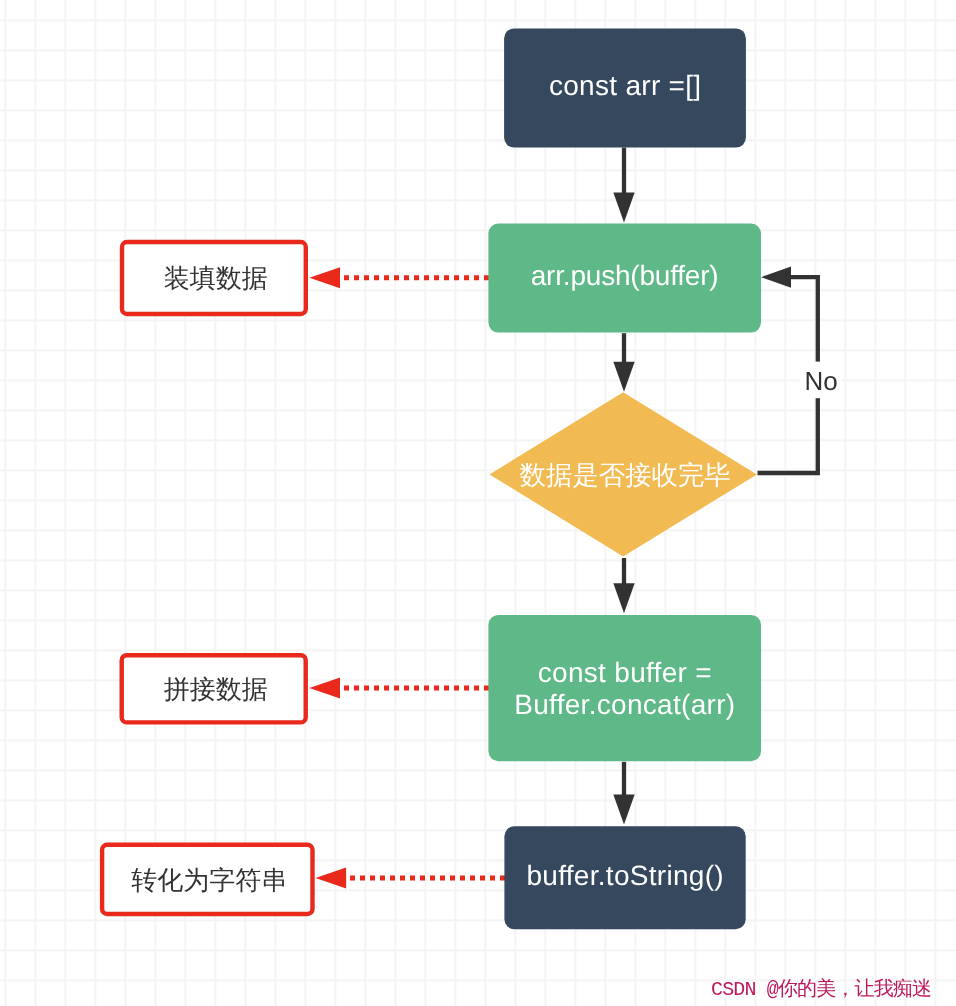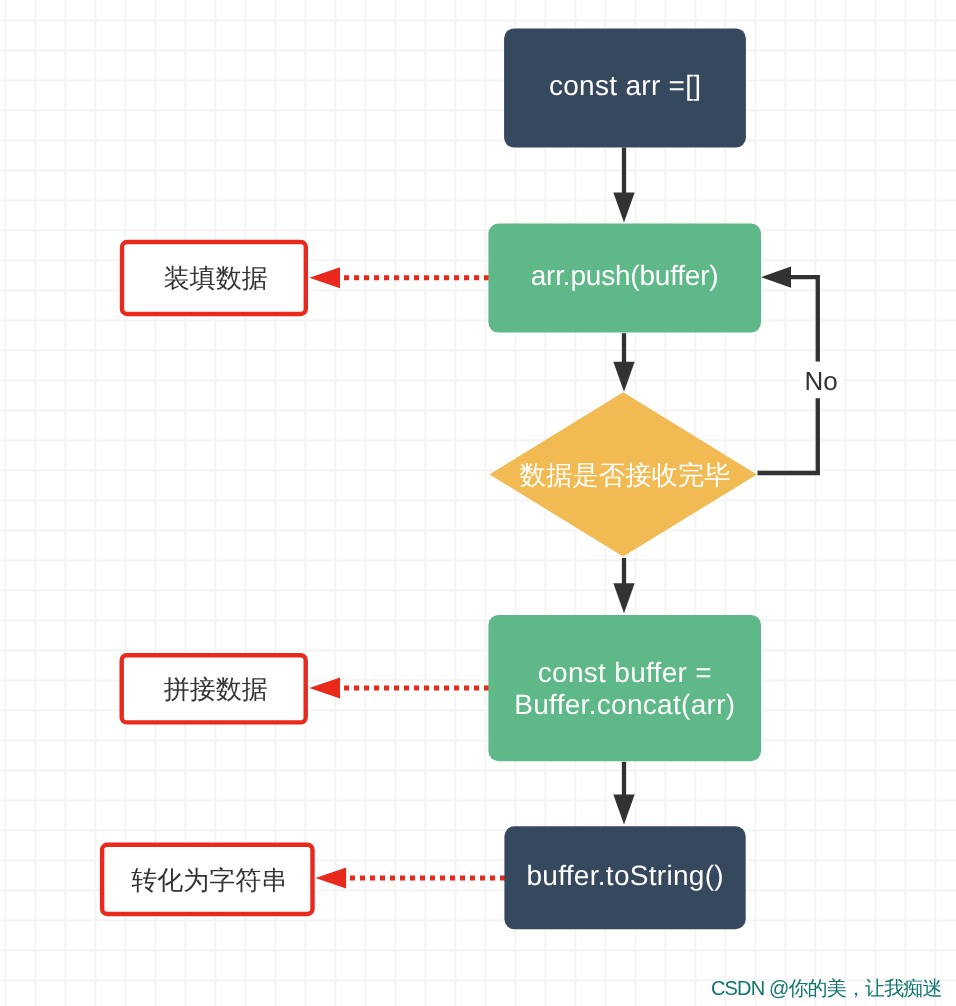--- a/index.html
+++ b/index.html
@@ -8,22 +8,22 @@
        font-family:"Liberation Sans",sans-serif;
        -webkit-font-smoothing:antialiased;}
   #canvas{position:relative;width:956px;height:1006px;background:#fff;}
   #grid{position:absolute;left:0;top:0;width:956px;height:1006px;}
   #diagram{position:absolute;left:0;top:0;width:956px;height:1006px;}
   #diagram{transform:translateZ(0);}
   #diagram text{text-rendering:geometricPrecision;}
   .node-label{fill:#fff;font-family:"Liberation Sans",sans-serif;}
   .note-label{fill:#333;font-family:"Liberation Sans",sans-serif;}
   .edge-label{fill:#323232;font-size:26px;font-family:"Liberation Sans",sans-serif;}
-  .watermark{position:absolute;left:711px;top:975px;color:#0f766e;font-size:20px;
-             letter-spacing:-0.85px;font-family:Liberation Sans, sans-serif;white-space:nowrap;
+  .watermark{position:absolute;left:711px;top:975px;color:#be185d;font-size:20px;
+             letter-spacing:-0.85px;font-family:Liberation Mono, monospace;white-space:nowrap;
              transform:translateZ(0);}
 </style>
 </head>
 <body style="background: rgb(255, 255, 255);">
 
 <div id="canvas">
   <div id="grid" style="background-image: linear-gradient(to right, rgb(244, 244, 244) 2.2px, transparent 2.2px), linear-gradient(rgb(244, 244, 244) 2.2px, transparent 2.2px); background-size: 30px 30px; background-position: 4.4px 19.4px;"></div>
   <svg id="diagram" viewBox="0 0 956 1006" xmlns="http://www.w3.org/2000/svg">
       <g>
         <g>

